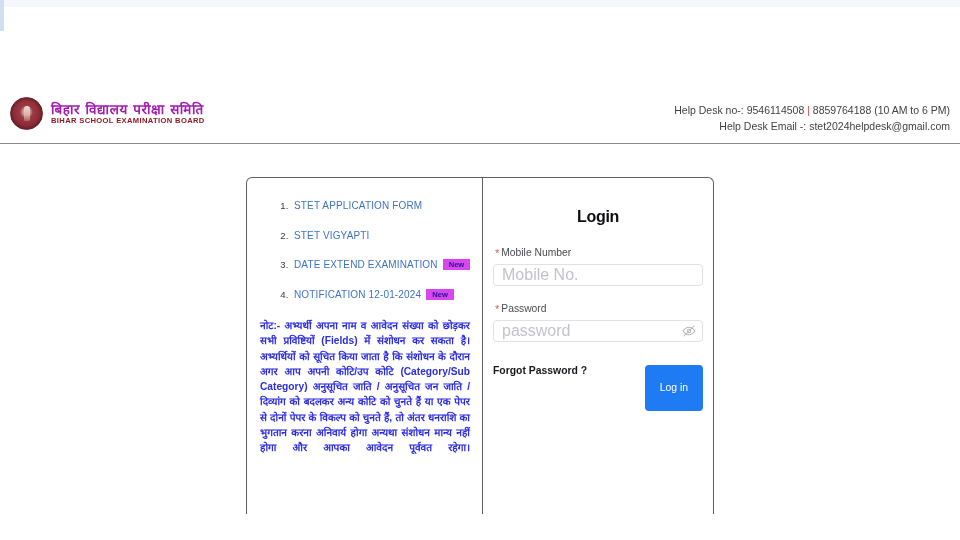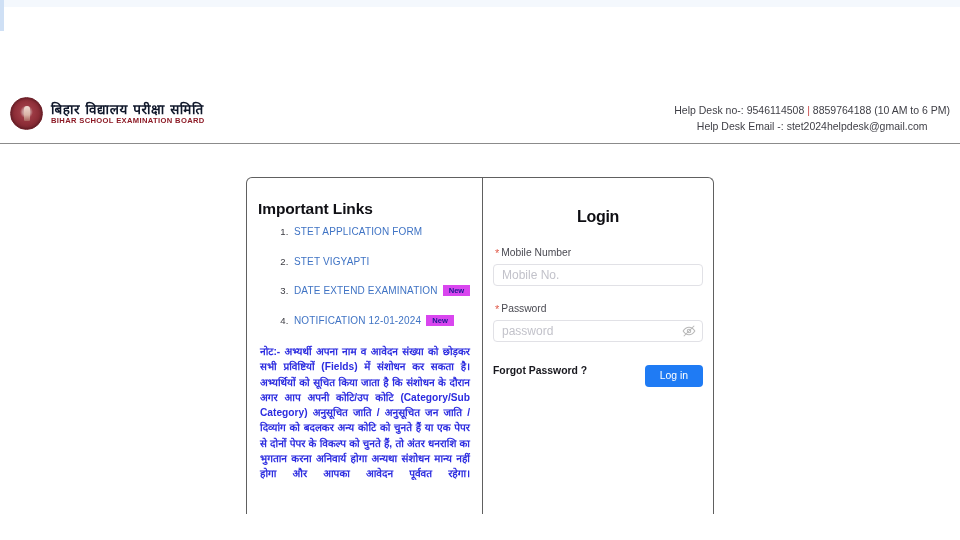--- a/index.html
+++ b/index.html
@@ -67,36 +67,36 @@
     transform: translateX(-50%);
     width: 6px; height: 15px;
     border-radius: 3px 3px 1px 1px;
     background: linear-gradient(#f1dcd4, #d9b3a6 60%, #a8615c);
   }
   .brand-text { line-height: 1.1; }
   .brand-hi {
     font-family: "DejaVu Sans", sans-serif;
     font-size: 13.5px;
     font-weight: 700;
-    color: #0f172a;
+    color: #a21caf;
     letter-spacing: .6px;
     white-space: nowrap;
   }
   .brand-en {
     font-size: 7.6px;
     font-weight: 700;
     color: #8d1b26;
     letter-spacing: .35px;
     margin-top: 0;
     white-space: nowrap;
   }
   .helpdesk {
     position: absolute;
     right: 10px; top: 14px;
-    text-align: center;
+    text-align: right;
     font-size: 10.5px;
     color: #3f3f46;
     line-height: 1.55;
   }
   .helpdesk .sep { color: #c94a4a; }
 
   
   .login-card {
     position: absolute;
     left: 246px; top: 177px;
@@ -196,21 +196,21 @@
   .text-input {
     display: block;
     width: 100%;
     height: 22px;
     box-sizing: border-box;
     border: 1px solid #e1e1e6;
     border-radius: 4px;
     background: #fff;
     padding: 0 24px 0 8px;
     font-family: "Liberation Sans", sans-serif;
-    font-size: 12px;
+    font-size: 16px;
     color: #2b2b33;
     outline: none;
   }
   .text-input::placeholder { color: #c2c2ca; }
   .eye-icon {
     position: absolute;
     right: 7px; top: 4px;
     width: 14px; height: 14px;
     opacity: .42;
   }
@@ -226,21 +226,21 @@
     color: #17171d;
     text-decoration: none;
   }
   .login-btn {
     background: #1f7bf4;
     color: #ffffff;
     border: none;
     border-radius: 4px;
     font-family: "Liberation Sans", sans-serif;
     font-size: 10.4px;
-    padding: 6px 15px;
+    padding: 18px 15px;
     cursor: pointer;
     line-height: 1;
   }
 </style>
 </head>
 <body>
 
 <div class="edge-top-band"></div>
 <div class="page-body"></div>
 <div class="edge-left-strip"></div>
@@ -261,21 +261,20 @@
     </div>
     <div>Help Desk Email -: stet2024helpdesk@gmail.com</div>
   </div>
 
 </div>
 
 <div class="login-card">
 
   <div class="card-left">
 
-    <div class="links-title">Important Links</div>
 
     <ol class="links-list">
       <li>
         <a href="#">STET APPLICATION FORM</a>
       </li>
       <li>
         <a href="#">STET VIGYAPTI</a>
       </li>
       <li>
         <a href="#">DATE EXTEND EXAMINATION</a><span class="badge-new">New</span>

